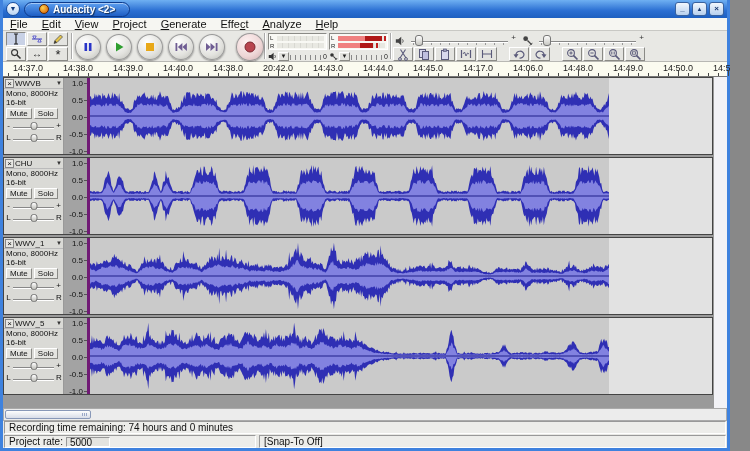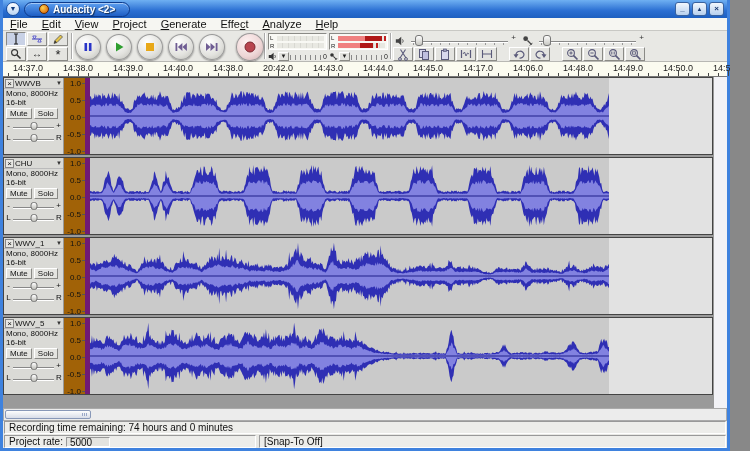--- a/index.html
+++ b/index.html
@@ -74,21 +74,21 @@
   .ttitle{flex:1;font-size:8px;white-space:nowrap;overflow:hidden;}
   .tdrop{font-size:6px;color:#333;padding-right:1px;}
   .tinfo{white-space:nowrap;line-height:9px;padding-left:2px;}
   .tbtns{display:flex;gap:2px;padding:1px 0 0 2px;}
   .tbtn{border:1px solid;border-color:#fff #8a8a86 #8a8a86 #fff;background:#e4e4e0;font-size:8px;line-height:9px;padding:0 3px;}
   .tslider{display:flex;align-items:center;gap:2px;padding:1px 2px 0 2px;height:12px;}
   .tslider .smin,.tslider .smax{font-size:8px;width:5px;text-align:center;}
   .strack{position:relative;flex:1;height:8px;}
   .strack::before{content:"";position:absolute;left:0;right:0;top:5px;height:1px;background:#888;box-shadow:0 1px 0 #fff;}
   .sthumb{position:absolute;left:50%;transform:translateX(-50%);top:0;width:7px;height:8px;border-radius:3px;background:linear-gradient(#fdfdfd,#c0c0ba);border:1px solid #777;}
-  .truler{width:26px;position:relative;background:#a16207;border-right:5px solid #701a75;font-size:8px;color:#111;}
+  .truler{width:26px;position:relative;background:#a3a3a3;border-right:3px solid #701a75;font-size:8px;color:#111;}
   .trlab{position:absolute;right:4px;transform:translateY(-50%);}
   .trtick{position:absolute;right:0;width:3px;height:1px;background:#555;}
   .twave{flex:1;position:relative;background:linear-gradient(to right,#cacaca 0 83.5%,#e2e2e2 83.5% 100%);}
   .twave svg{position:absolute;inset:0;width:100%;height:100%;}
 
   
   .hscroll{position:absolute;left:0;right:0;top:408px;height:13px;background:#ececec;border:1px solid #aaa;}
   .hthumb{position:absolute;left:1px;top:1px;bottom:1px;width:86px;background:linear-gradient(#fdfdfd,#d8dde8);border:1px solid #8898b8;border-radius:2px;}
   .hgrip{position:absolute;right:3px;top:2px;bottom:2px;width:5px;background:repeating-linear-gradient(to right,#9aa8c8 0 1px,transparent 1px 2px);}
   .status1{position:absolute;left:1px;right:1px;top:421px;height:13px;background:#ededea;border:1px solid;border-color:#999 #fff #fff #999;font-size:10px;color:#111;line-height:11px;padding-left:4px;}

